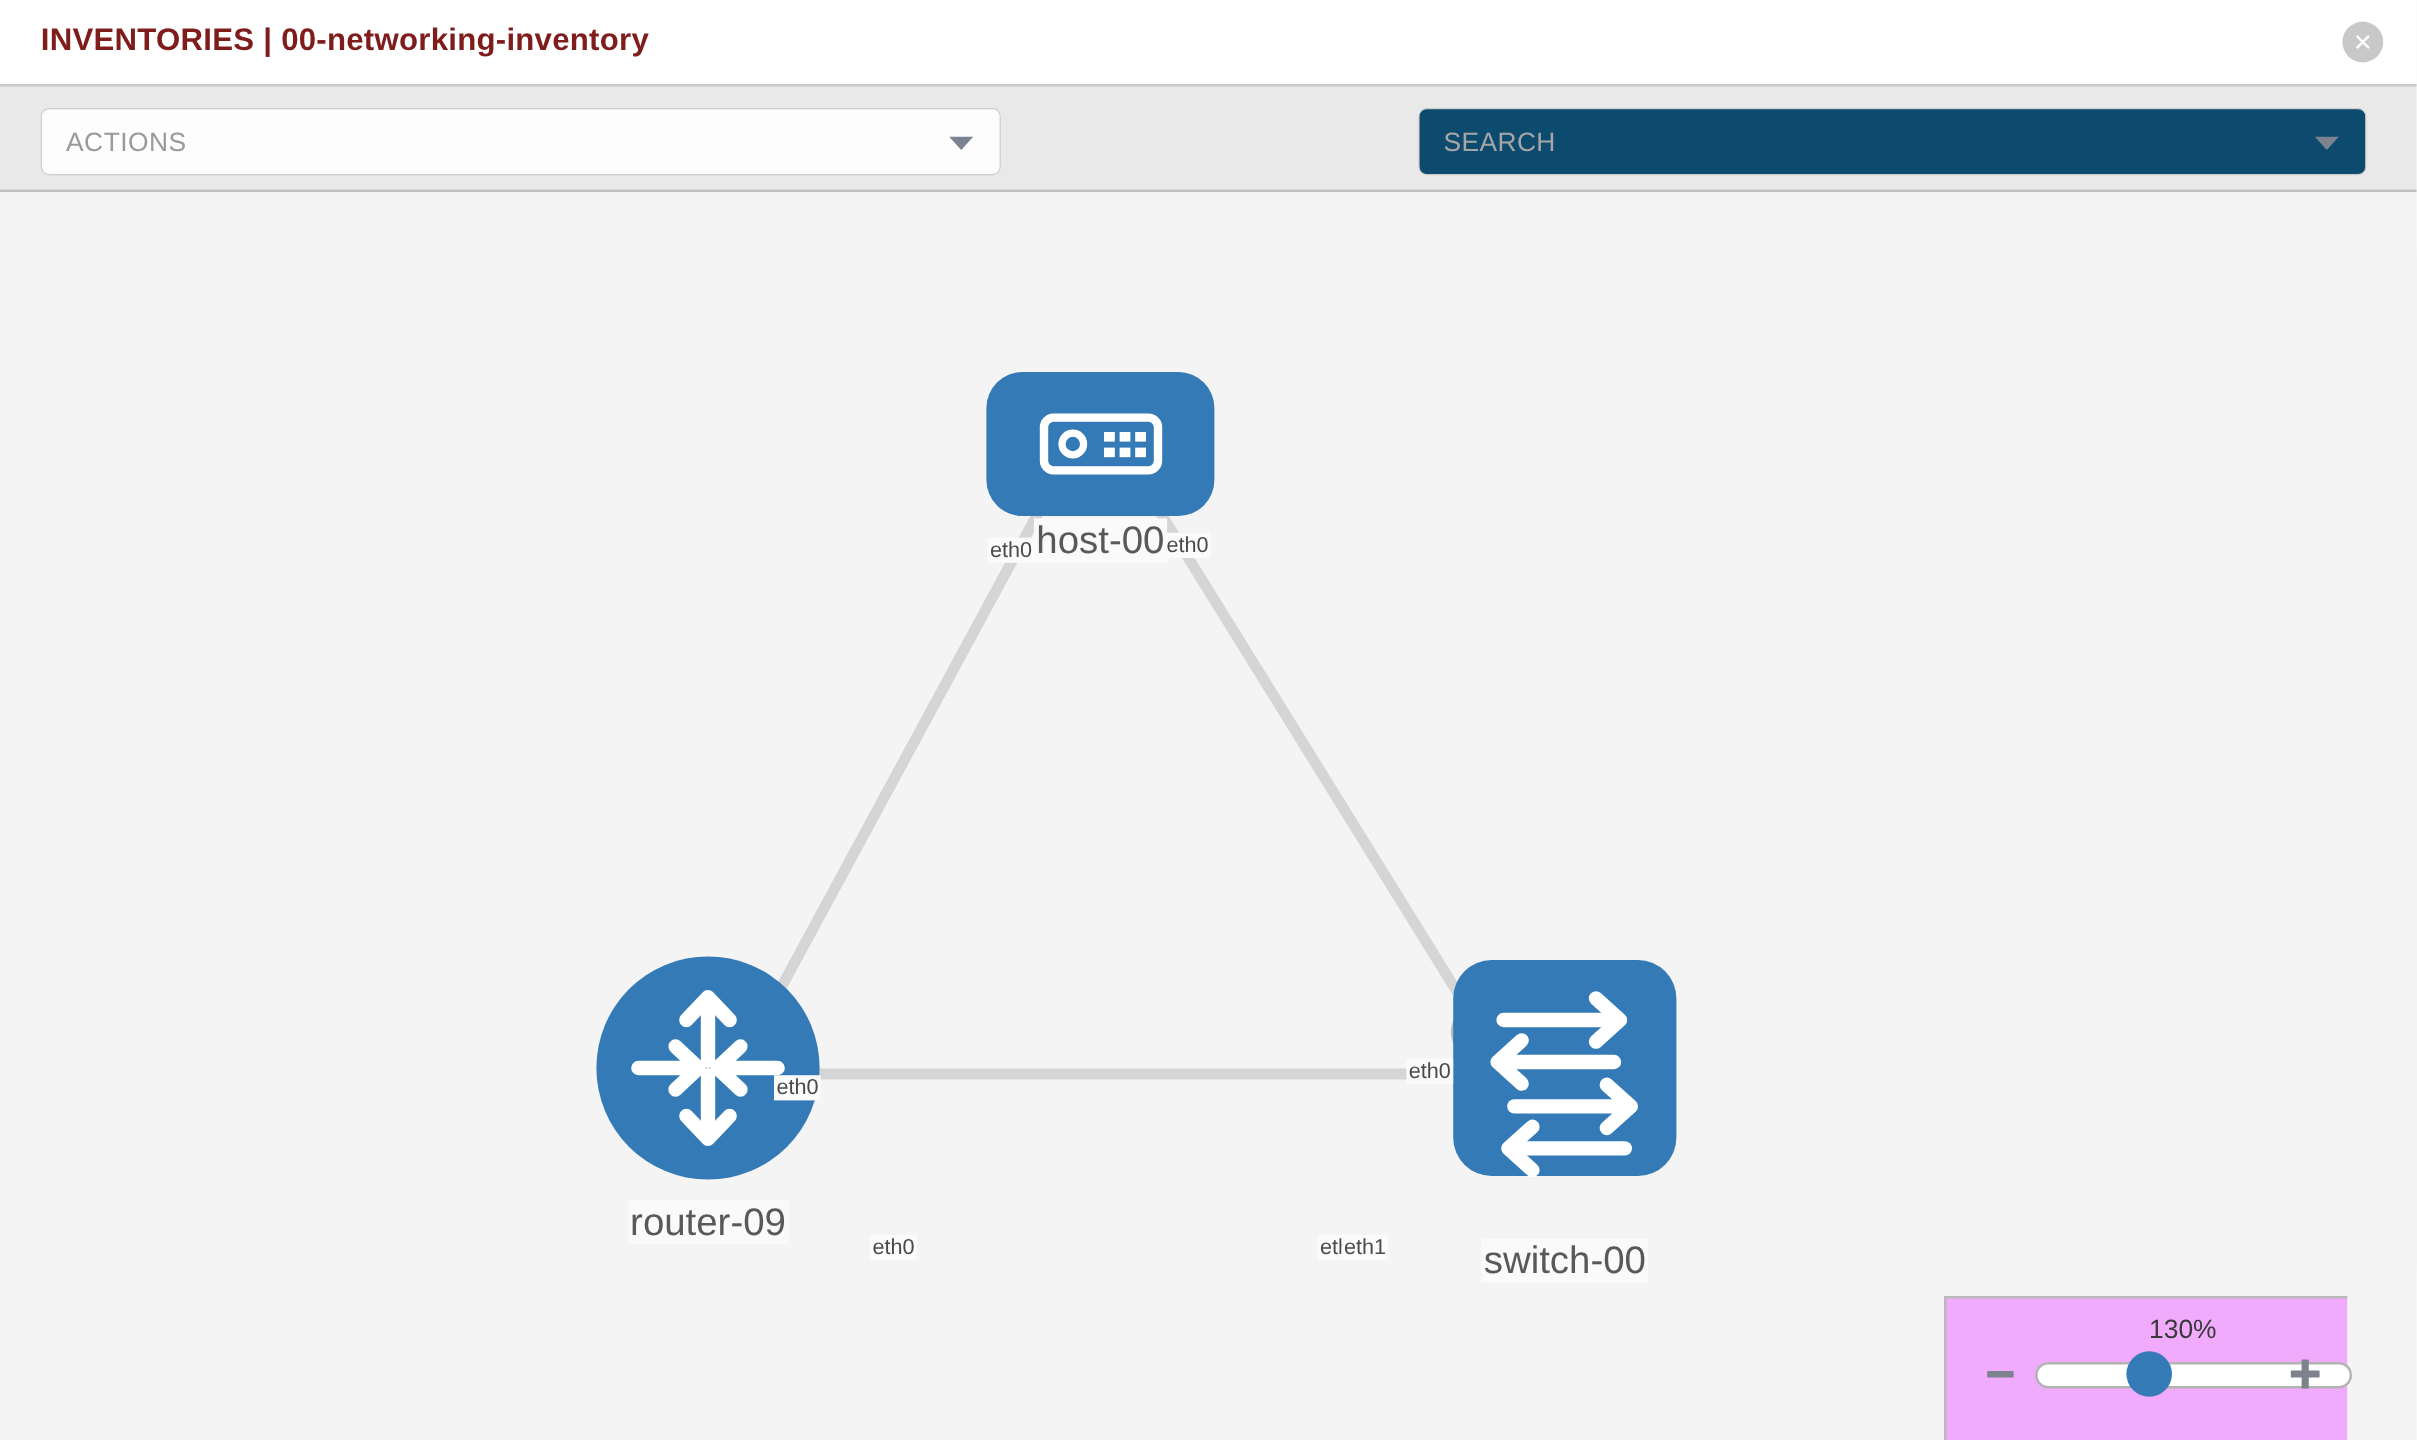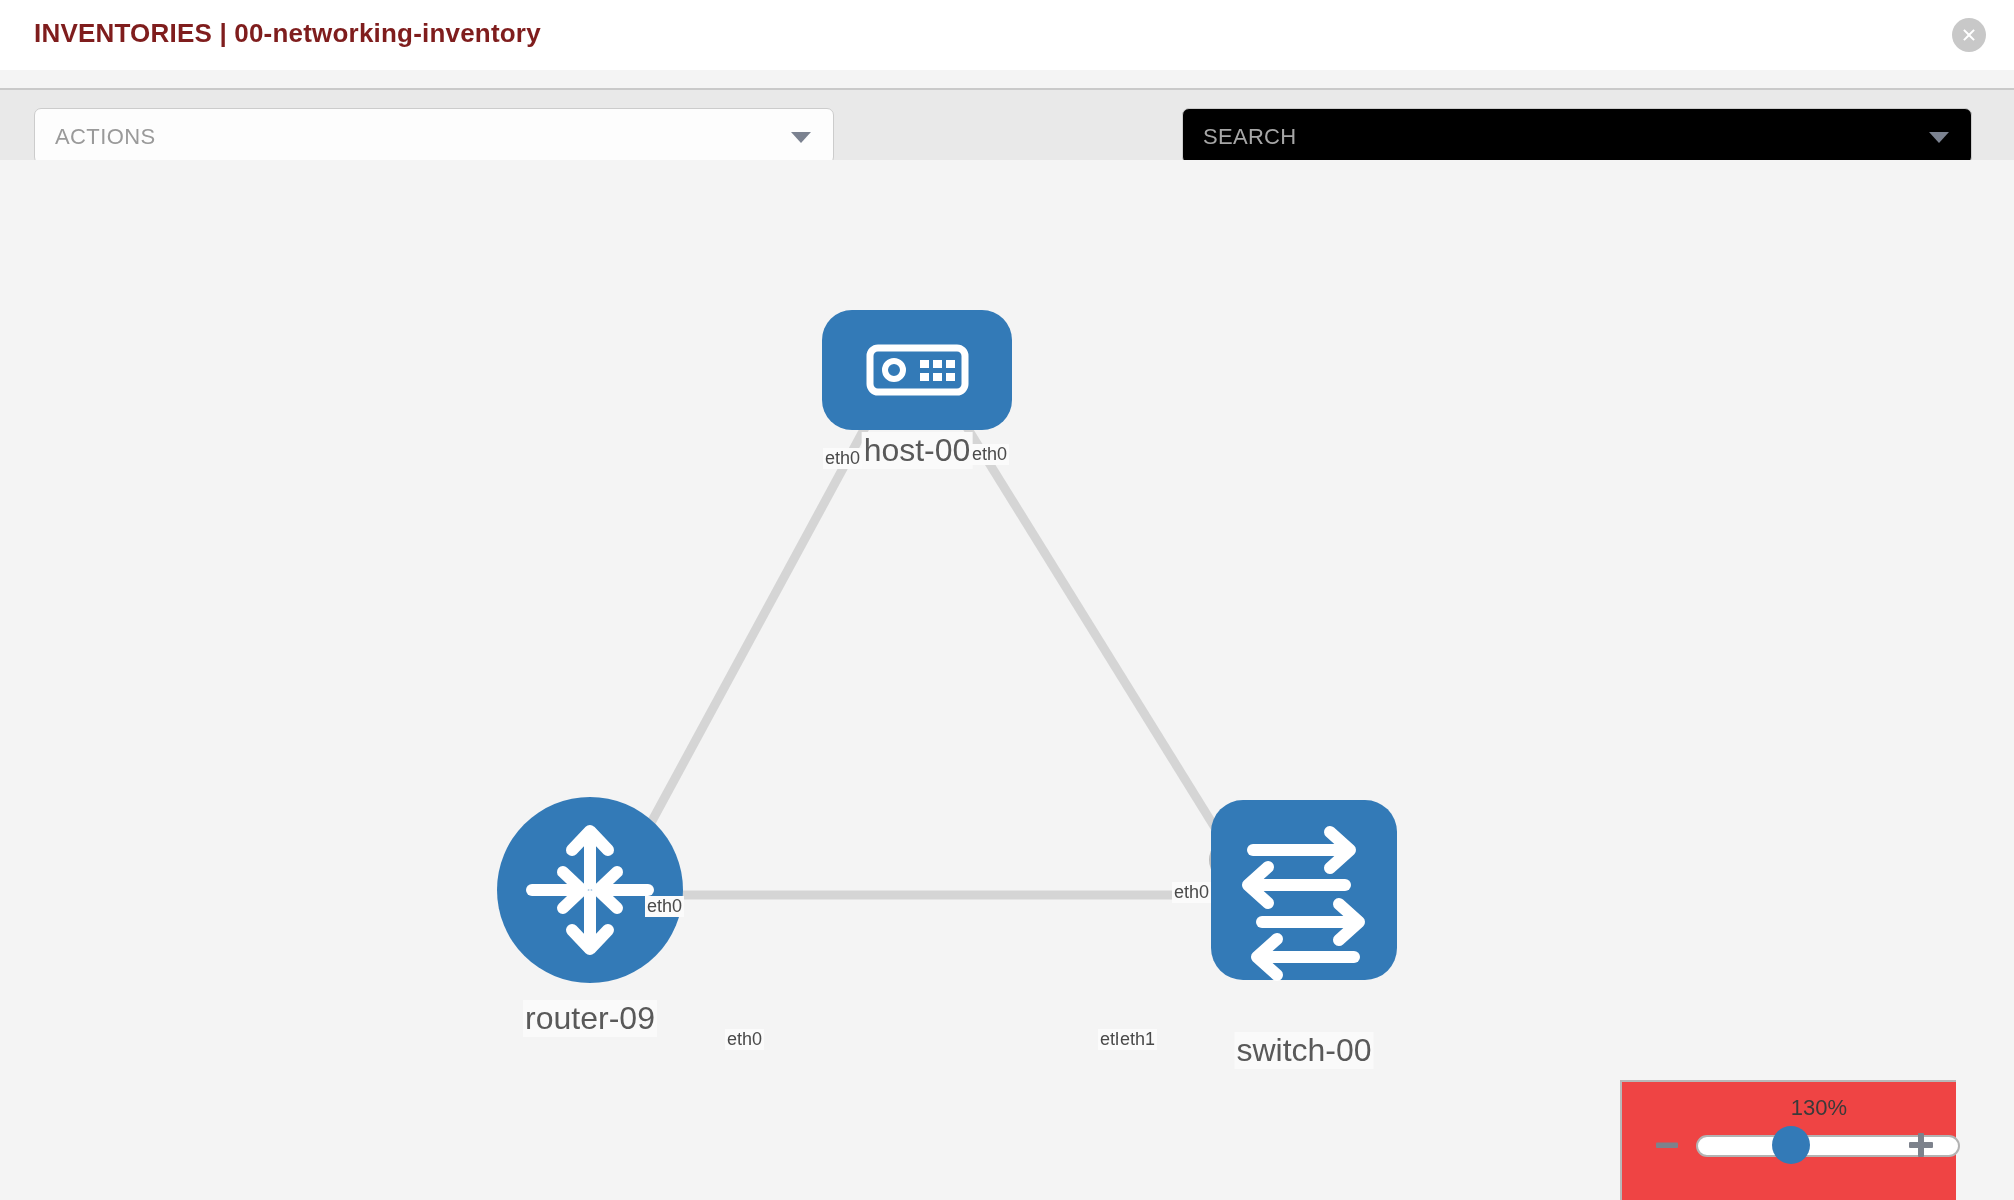--- a/index.html
+++ b/index.html
@@ -56,21 +56,20 @@
   
   .toolbar {
     position: absolute;
     left: 0; top: 70px;
     width: 2014px;
     height: 90px;
     background: #e9e9e9;
     border-top: 2px solid #c9c9c9;
     border-bottom: 2px solid #c0c0c0;
     box-sizing: border-box;
-    margin-top: 18px;
   }
   .actions-select {
     position: absolute;
     left: 34px;
     top: 18px;
     width: 800px;
     height: 56px;
     background: #fdfdfd;
     border: 1px solid #cccccc;
     border-radius: 7px;
@@ -108,21 +107,21 @@
   }
   .tool-icon.wrench { left: 1040px; }
   .tool-icon.key    { left: 1108px; }
 
   .search-box {
     position: absolute;
     left: 1182px;
     top: 18px;
     width: 790px;
     height: 56px;
-    background: #000000;
+    background: #0c4a6e;
     border: 1px solid #cccccc;
     border-radius: 7px;
     box-sizing: border-box;
     cursor: text;
   }
   .search-box .placeholder {
     position: absolute;
     left: 20px;
     top: 15px;
     font-size: 22px;
@@ -170,21 +169,21 @@
     padding: 0 2px;
   }
 
   
   .zoom-panel {
     position: absolute;
     left: 1620px;
     top: 1080px;
     width: 336px;
     height: 120px;
-    background: #ef4444;
+    background: #f0abfc;
     border-top: 2px solid #b8b8b8;
     border-left: 2px solid #b8b8b8;
     box-sizing: border-box;
   }
   .zoom-value {
     position: absolute;
     top: 13px;
     left: 0;
     width: 394px;
     text-align: center;

